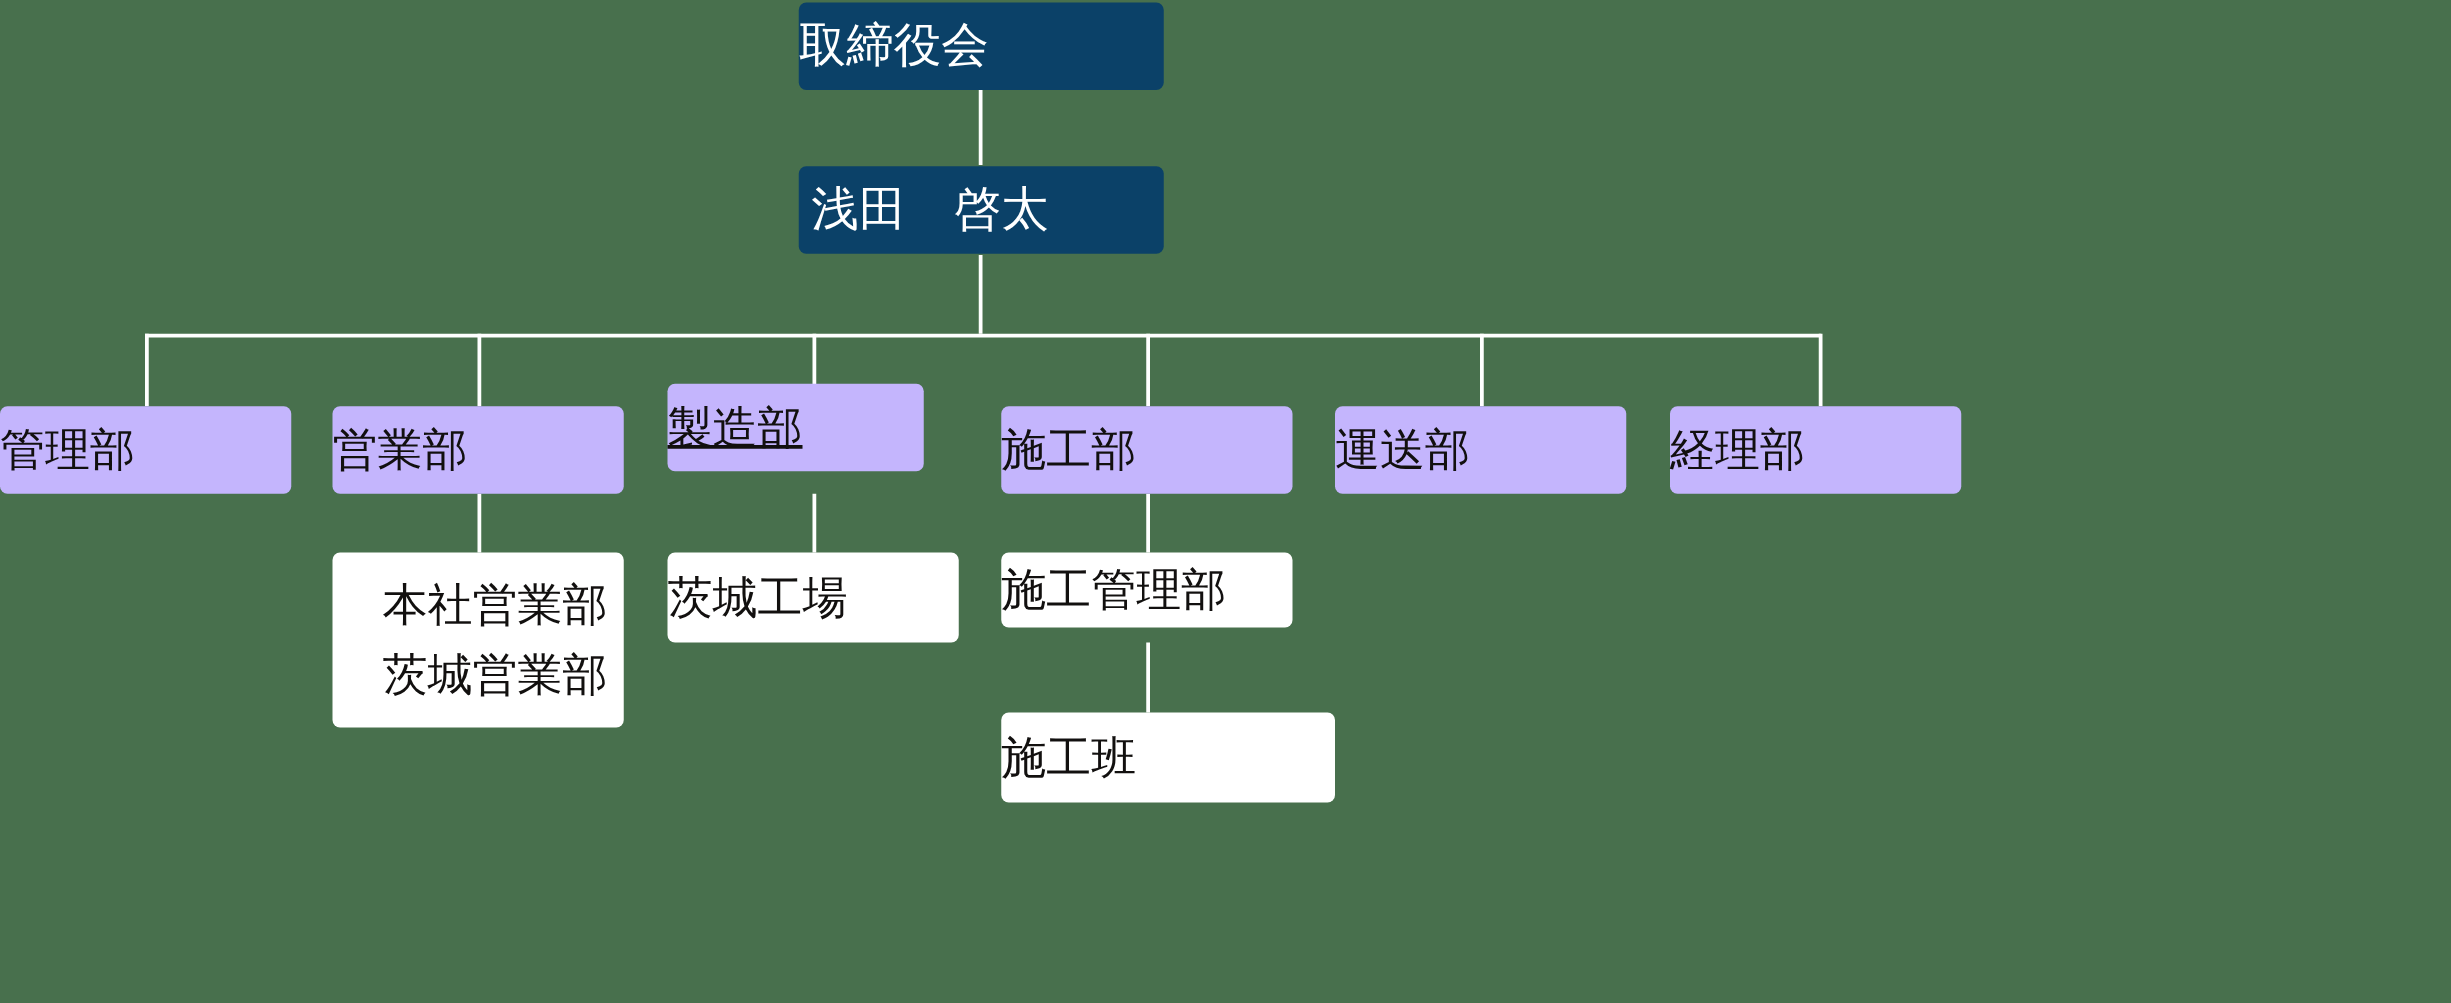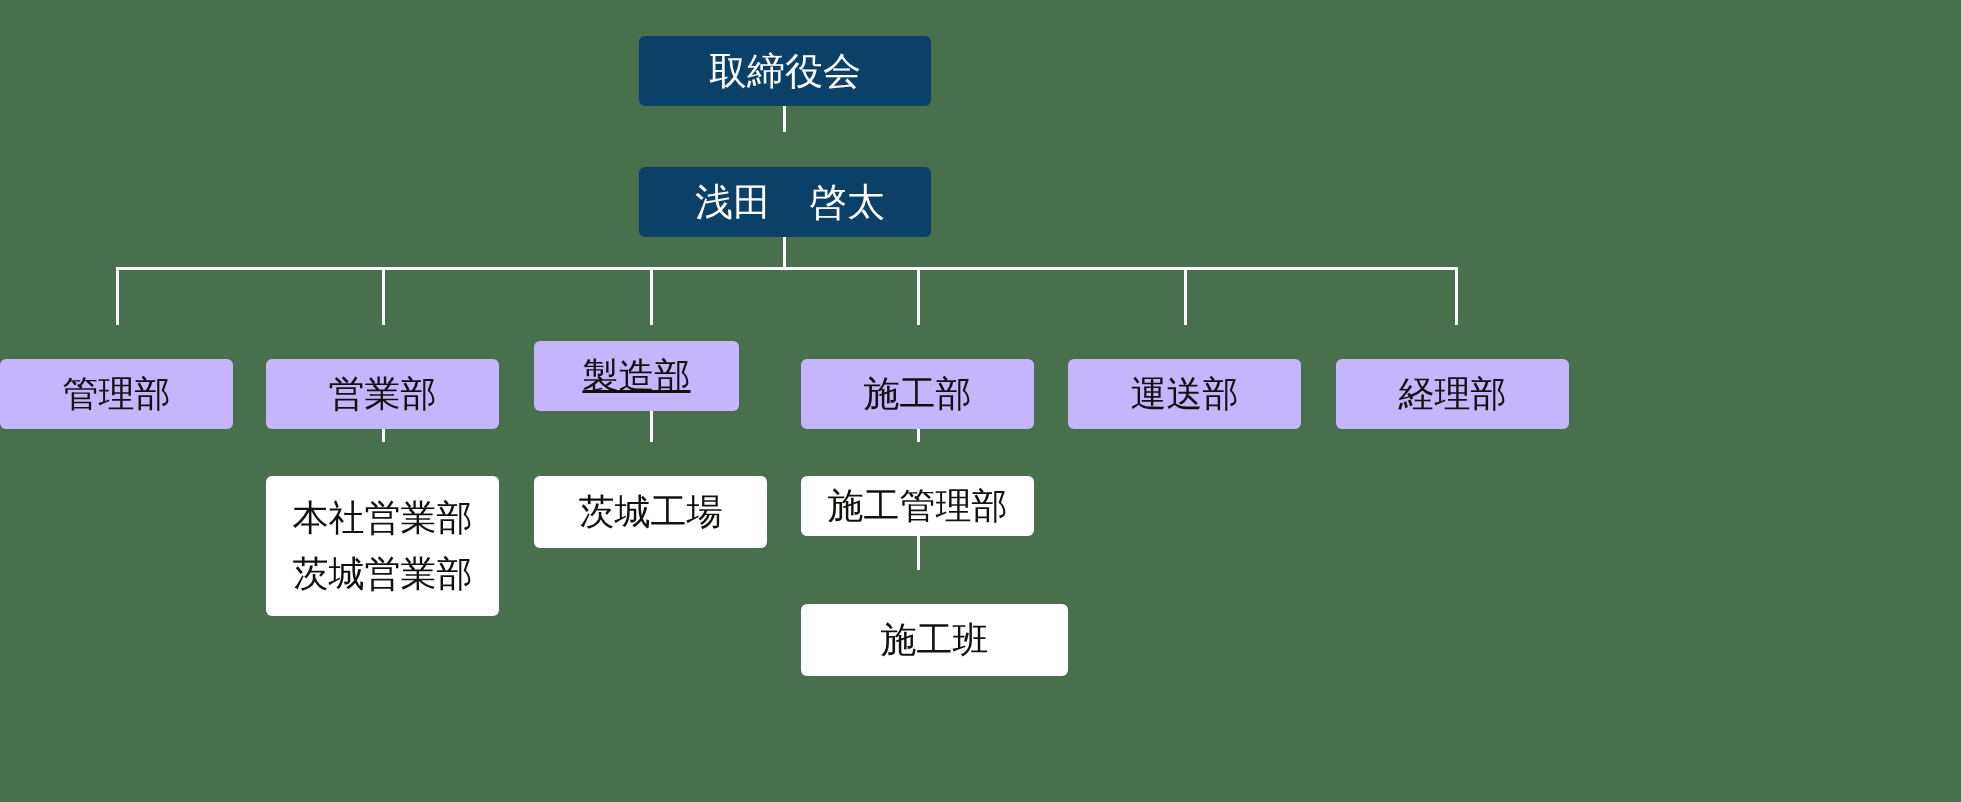--- a/index.html
+++ b/index.html
@@ -30,24 +30,22 @@
 
   
   .node {
     position: absolute;
     z-index: 2;
     box-sizing: border-box;
     display: flex;
     align-items: center;
     justify-content: center;
     border-radius: 6px;
-    text-align: center;
     line-height: 1.32;
     white-space: pre;
-    margin-top: 34px;
   }
   .node.top {
     background: #0b4168;
     color: #ffffff;
     font-size: 38px;
   }
   .node.dept {
     background: #c4b5fd;
     color: #12100f;
     font-size: 36px;
@@ -57,20 +55,21 @@
     color: #12100f;
     font-size: 36px;
   }
   .node .label {
     display: block;
     width: 100%;
   }
   .node.multiline {
     flex-direction: column;
     justify-content: center;
+    padding-left: 40px;
   }
   .node.multiline .label {
     line-height: 1.55;
   }
 </style>
 </head>
 <body>
 
 <div id="chart-root">
 

